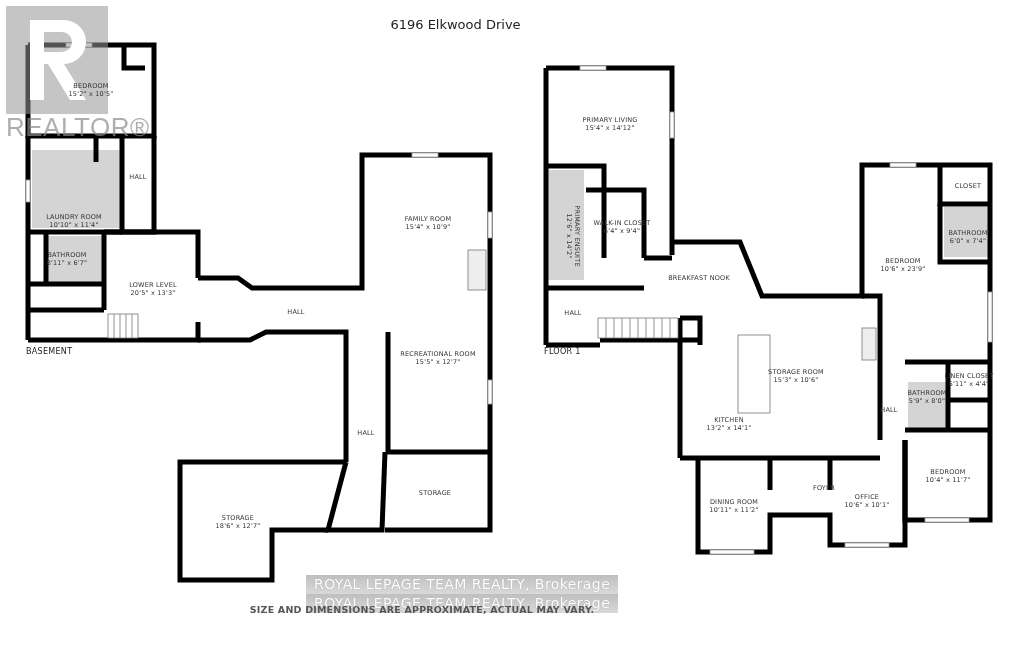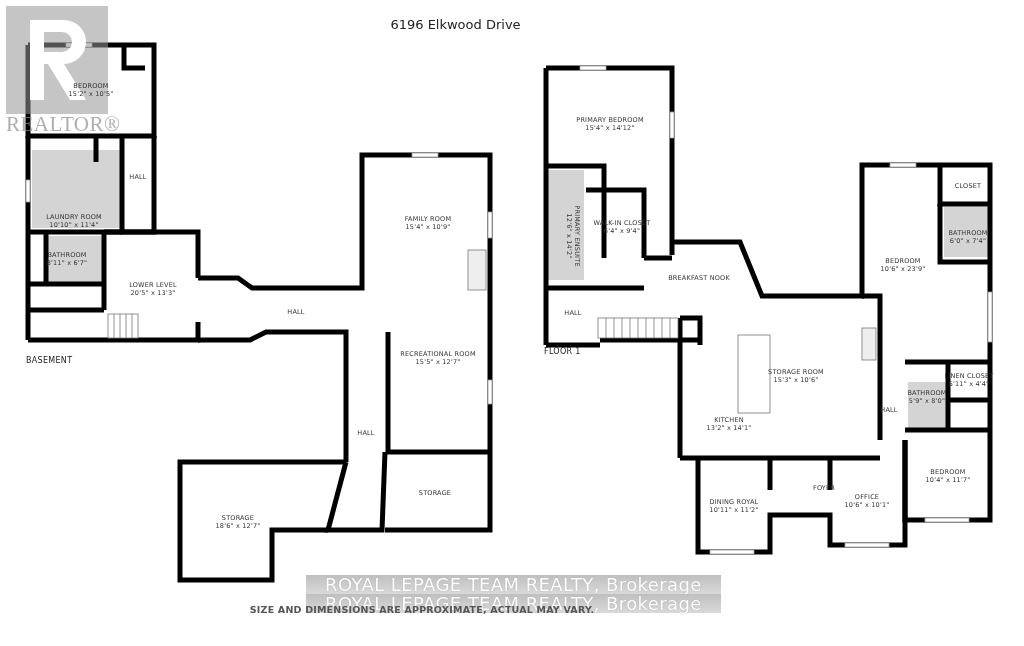--- a/index.html
+++ b/index.html
@@ -3,22 +3,22 @@
   <meta charset="utf-8">
   <style>
     html, body { margin: 0; padding: 0; background: #ffffff; }
     body { width: 1024px; height: 646px; position: relative; overflow: hidden; font-family: "DejaVu Sans", sans-serif; }
     #plan { position: absolute; left: 0; top: 0; width: 1024px; height: 646px; }
     .title { position: absolute; left: 0; width: 911px; top: 17px; text-align: center; font-size: 13px; color: #222; }
     .rm { position: absolute; font-size: 6.5px; color: #333; text-align: center; line-height: 8px; transform: translate(-50%, -50%); white-space: nowrap; letter-spacing: 0.2px; }
     .floor-label { position: absolute; font-size: 8px; color: #222; font-weight: normal; letter-spacing: 0.3px; }
     .wm-logo { position: absolute; left: 6px; top: 6px; width: 102px; height: 108px; background: rgba(150,150,150,0.55); }
     .wm-logo .r { position: absolute; left: 20px; top: 14px; width: 60px; height: 80px; }
-    .wm-text { position: absolute; left: 6px; top: 112px; font-size: 21px; color: rgba(140,140,140,0.7); letter-spacing: 0.5px; font-family: Liberation Serif, serif; }
-    .brk { position: absolute; left: 306px; font-size: 18px; color: #fff; background: linear-gradient(#bfbfbf,#d9d9d9); padding: 0 19px; line-height: 19px; letter-spacing: 0.4px; text-shadow: 0 0 1px #999; }
+    .wm-text { position: absolute; left: 6px; top: 112px; font-size: 26px; color: rgba(140,140,140,0.7); letter-spacing: 0.5px; font-family: Liberation Sans, sans-serif; }
+    .brk { position: absolute; left: 306px; font-size: 14px; color: #fff; background: linear-gradient(#bfbfbf,#d9d9d9); padding: 0 8px; line-height: 19px; letter-spacing: 0.4px; text-shadow: 0 0 1px #999; }
     .disclaimer { position: absolute; left: 0; width: 844px; top: 604px; text-align: center; font-size: 9.5px; font-weight: bold; color: #555; letter-spacing: 0.2px; }
     .vert { transform: translate(-50%,-50%) rotate(90deg); }
   </style>
 </head>
 <body>
 
 <svg id="plan" viewBox="0 0 1024 646" xmlns="http://www.w3.org/2000/svg">
   <g fill="none" stroke="#000" stroke-width="5" stroke-linejoin="miter">
 
     <rect x="32" y="150" width="88" height="78" fill="#d4d4d4" stroke="none"></rect>
@@ -122,21 +122,21 @@
 
 <div class="wm-logo">
   <svg class="r" viewBox="0 0 60 80">
     <path d="M4 0 H38 A22 22 0 0 1 38 44 L60 80 H44 L22 44 H18 V80 H4 Z M18 12 V32 H36 A10 10 0 0 0 36 12 Z" fill="#fff"></path>
   </svg>
 </div>
 <div class="wm-text">REALTOR®</div>
 
 <div class="title">6196 Elkwood Drive</div>
 
-<div class="floor-label" style="left:26px;top:356px;text-align:center;">BASEMENT</div>
+<div class="floor-label" style="left:26px;top:347px;text-align:center;">BASEMENT</div>
 <div class="floor-label" style="left:544px;top:347px;">FLOOR 1</div>
 
 <div class="rm" style="left:91px;top:90px;">
     <div>BEDROOM</div>
     <div>15'2" x 10'5"</div>
   </div>
 <div class="rm" style="left:74px;top:183px;margin-top:38px;">
     <div>LAUNDRY ROOM</div>
     <div>10'10" x 11'4"</div>
   </div>
@@ -167,21 +167,21 @@
   </div>
 <div class="rm" style="left:238px;top:522px;">
     <div>STORAGE</div>
     <div>18'6" x 12'7"</div>
   </div>
 <div class="rm" style="left:435px;top:493px;">
     <div>STORAGE</div>
   </div>
 
 <div class="rm" style="left:610px;top:124px;">
-    <div>PRIMARY BEDROOM</div>
+    <div>PRIMARY LIVING</div>
     <div>15'4" x 14'12"</div>
   </div>
 <div class="rm vert" style="left:573px;top:236px;">
     <div>PRIMARY ENSUITE</div>
     <div>12'6" x 14'2"</div>
   </div>
 <div class="rm" style="left:622px;top:227px;">
     <div>WALK-IN CLOSET</div>
     <div>6'4" x 9'4"</div>
   </div>
@@ -219,21 +219,21 @@
     <div>5'9" x 8'0"</div>
   </div>
 <div class="rm" style="left:889px;top:410px;">
     <div>HALL</div>
   </div>
 <div class="rm" style="left:948px;top:476px;">
     <div>BEDROOM</div>
     <div>10'4" x 11'7"</div>
   </div>
 <div class="rm" style="left:734px;top:506px;">
-    <div>DINING ROYAL</div>
+    <div>DINING ROOM</div>
     <div>10'11" x 11'2"</div>
   </div>
 <div class="rm" style="left:800px;top:488px;padding-left:48px;">
     <div>FOYER</div>
   </div>
 <div class="rm" style="left:867px;top:501px;">
     <div>OFFICE</div>
     <div>10'6" x 10'1"</div>
   </div>
 

